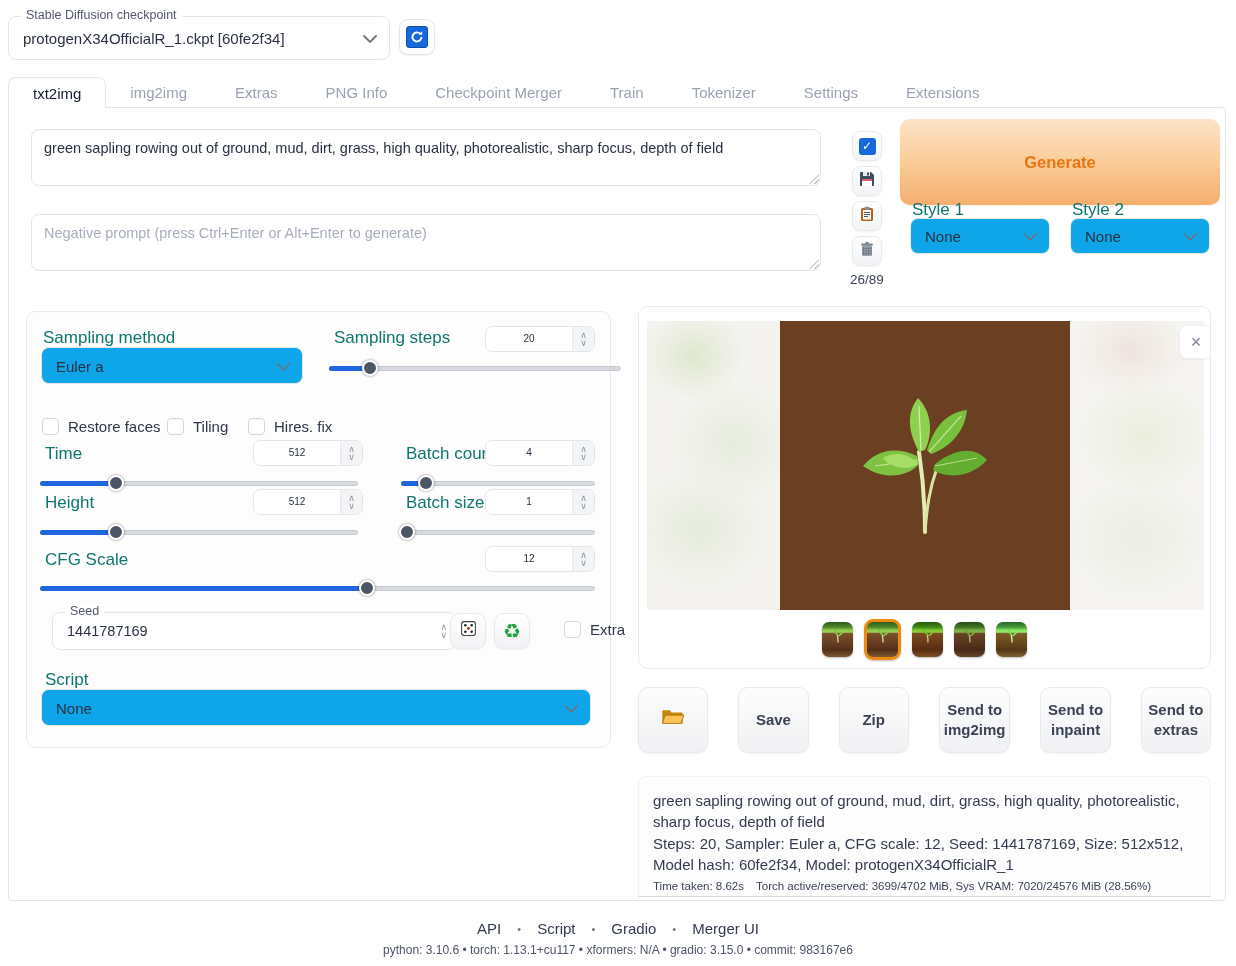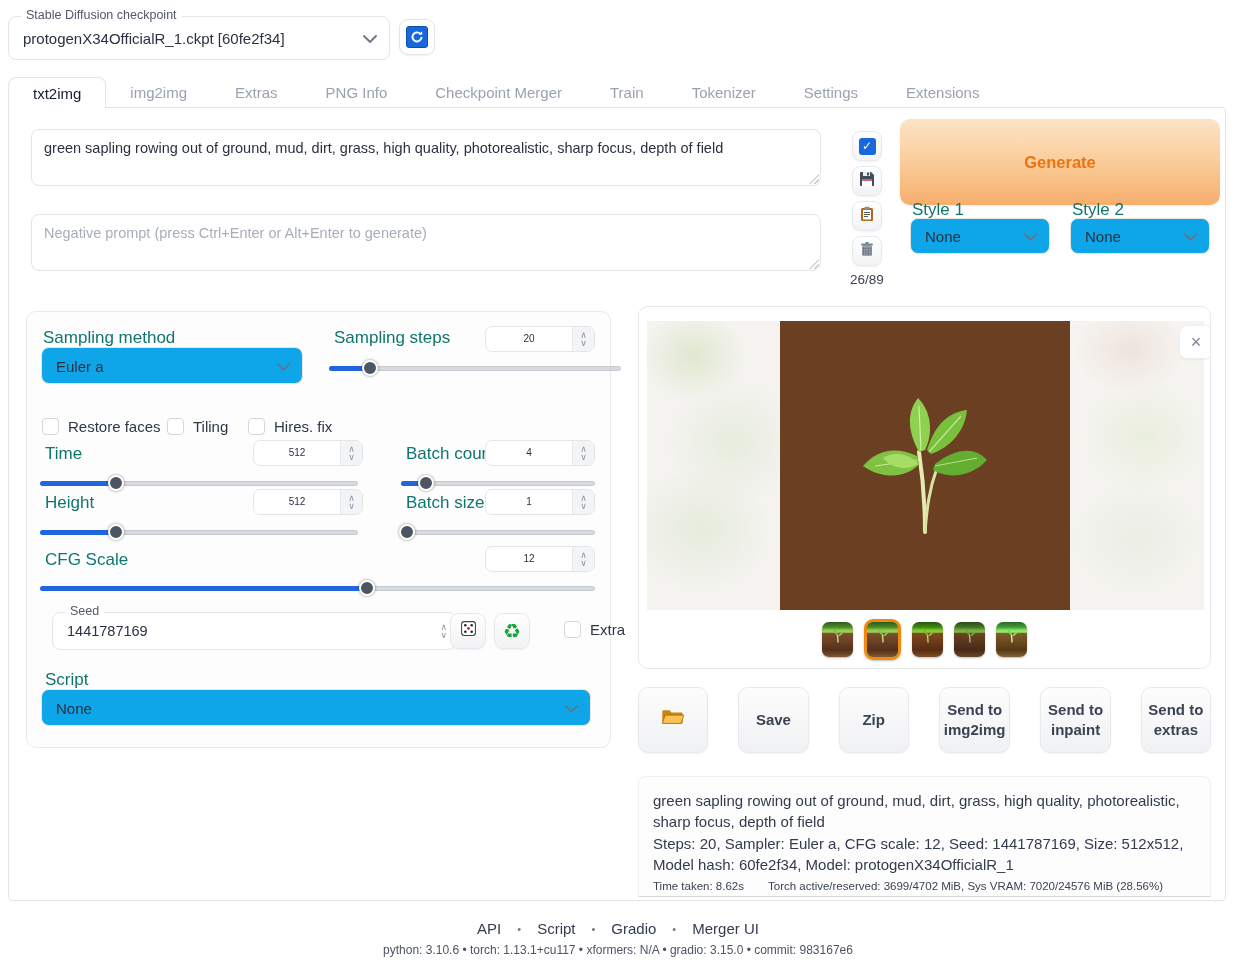--- a/index.html
+++ b/index.html
@@ -138,21 +138,21 @@
   .actions { position:absolute; left:629px; top:579px; width:573px; height:66px; display:flex; gap:30px; }
   .act-btn { flex:1; border:1px solid #e7e9ec; border-radius:10px; cursor:pointer;
     background:linear-gradient(180deg,#fdfdfd,#f0f1f3); box-shadow:0 1px 2px rgba(0,0,0,.05);
     font-family:inherit; font-size:15px; font-weight:700; color:#3a4254; line-height:1.35;
     display:flex; align-items:center; justify-content:center; text-align:center; padding:4px; }
 
   
   .info { position:absolute; left:629px; top:668px; width:573px; height:121px; background:#fdfdfe;
     border:1px solid #f0f1f4; border-bottom:1px solid #d6d9de; border-radius:8px 8px 0 0; padding:13px 14px 0; }
   .info-text { font-size:15px; color:#333b4d; line-height:1.42; }
-  .info-time { margin-top:5px; font-size:11.5px; color:#3a4254; display:flex; gap:24px; }
+  .info-time { margin-top:5px; font-size:11.5px; color:#3a4254; display:flex; gap:12px; }
 
   
   .footer-links { position:absolute; left:0; right:0; top:920px; display:flex; justify-content:center;
     align-items:center; gap:16px; font-size:15px; color:#333b4d; }
   .footer-links .dot { color:#6b7280; font-size:11px; }
   .footer-links a { color:#333b4d; text-decoration:none; cursor:pointer; }
   .footer-vers { position:absolute; left:0; right:0; top:943px; text-align:center; font-size:12px; color:#4d5466; }
 </style>
 </head>
 <body>

